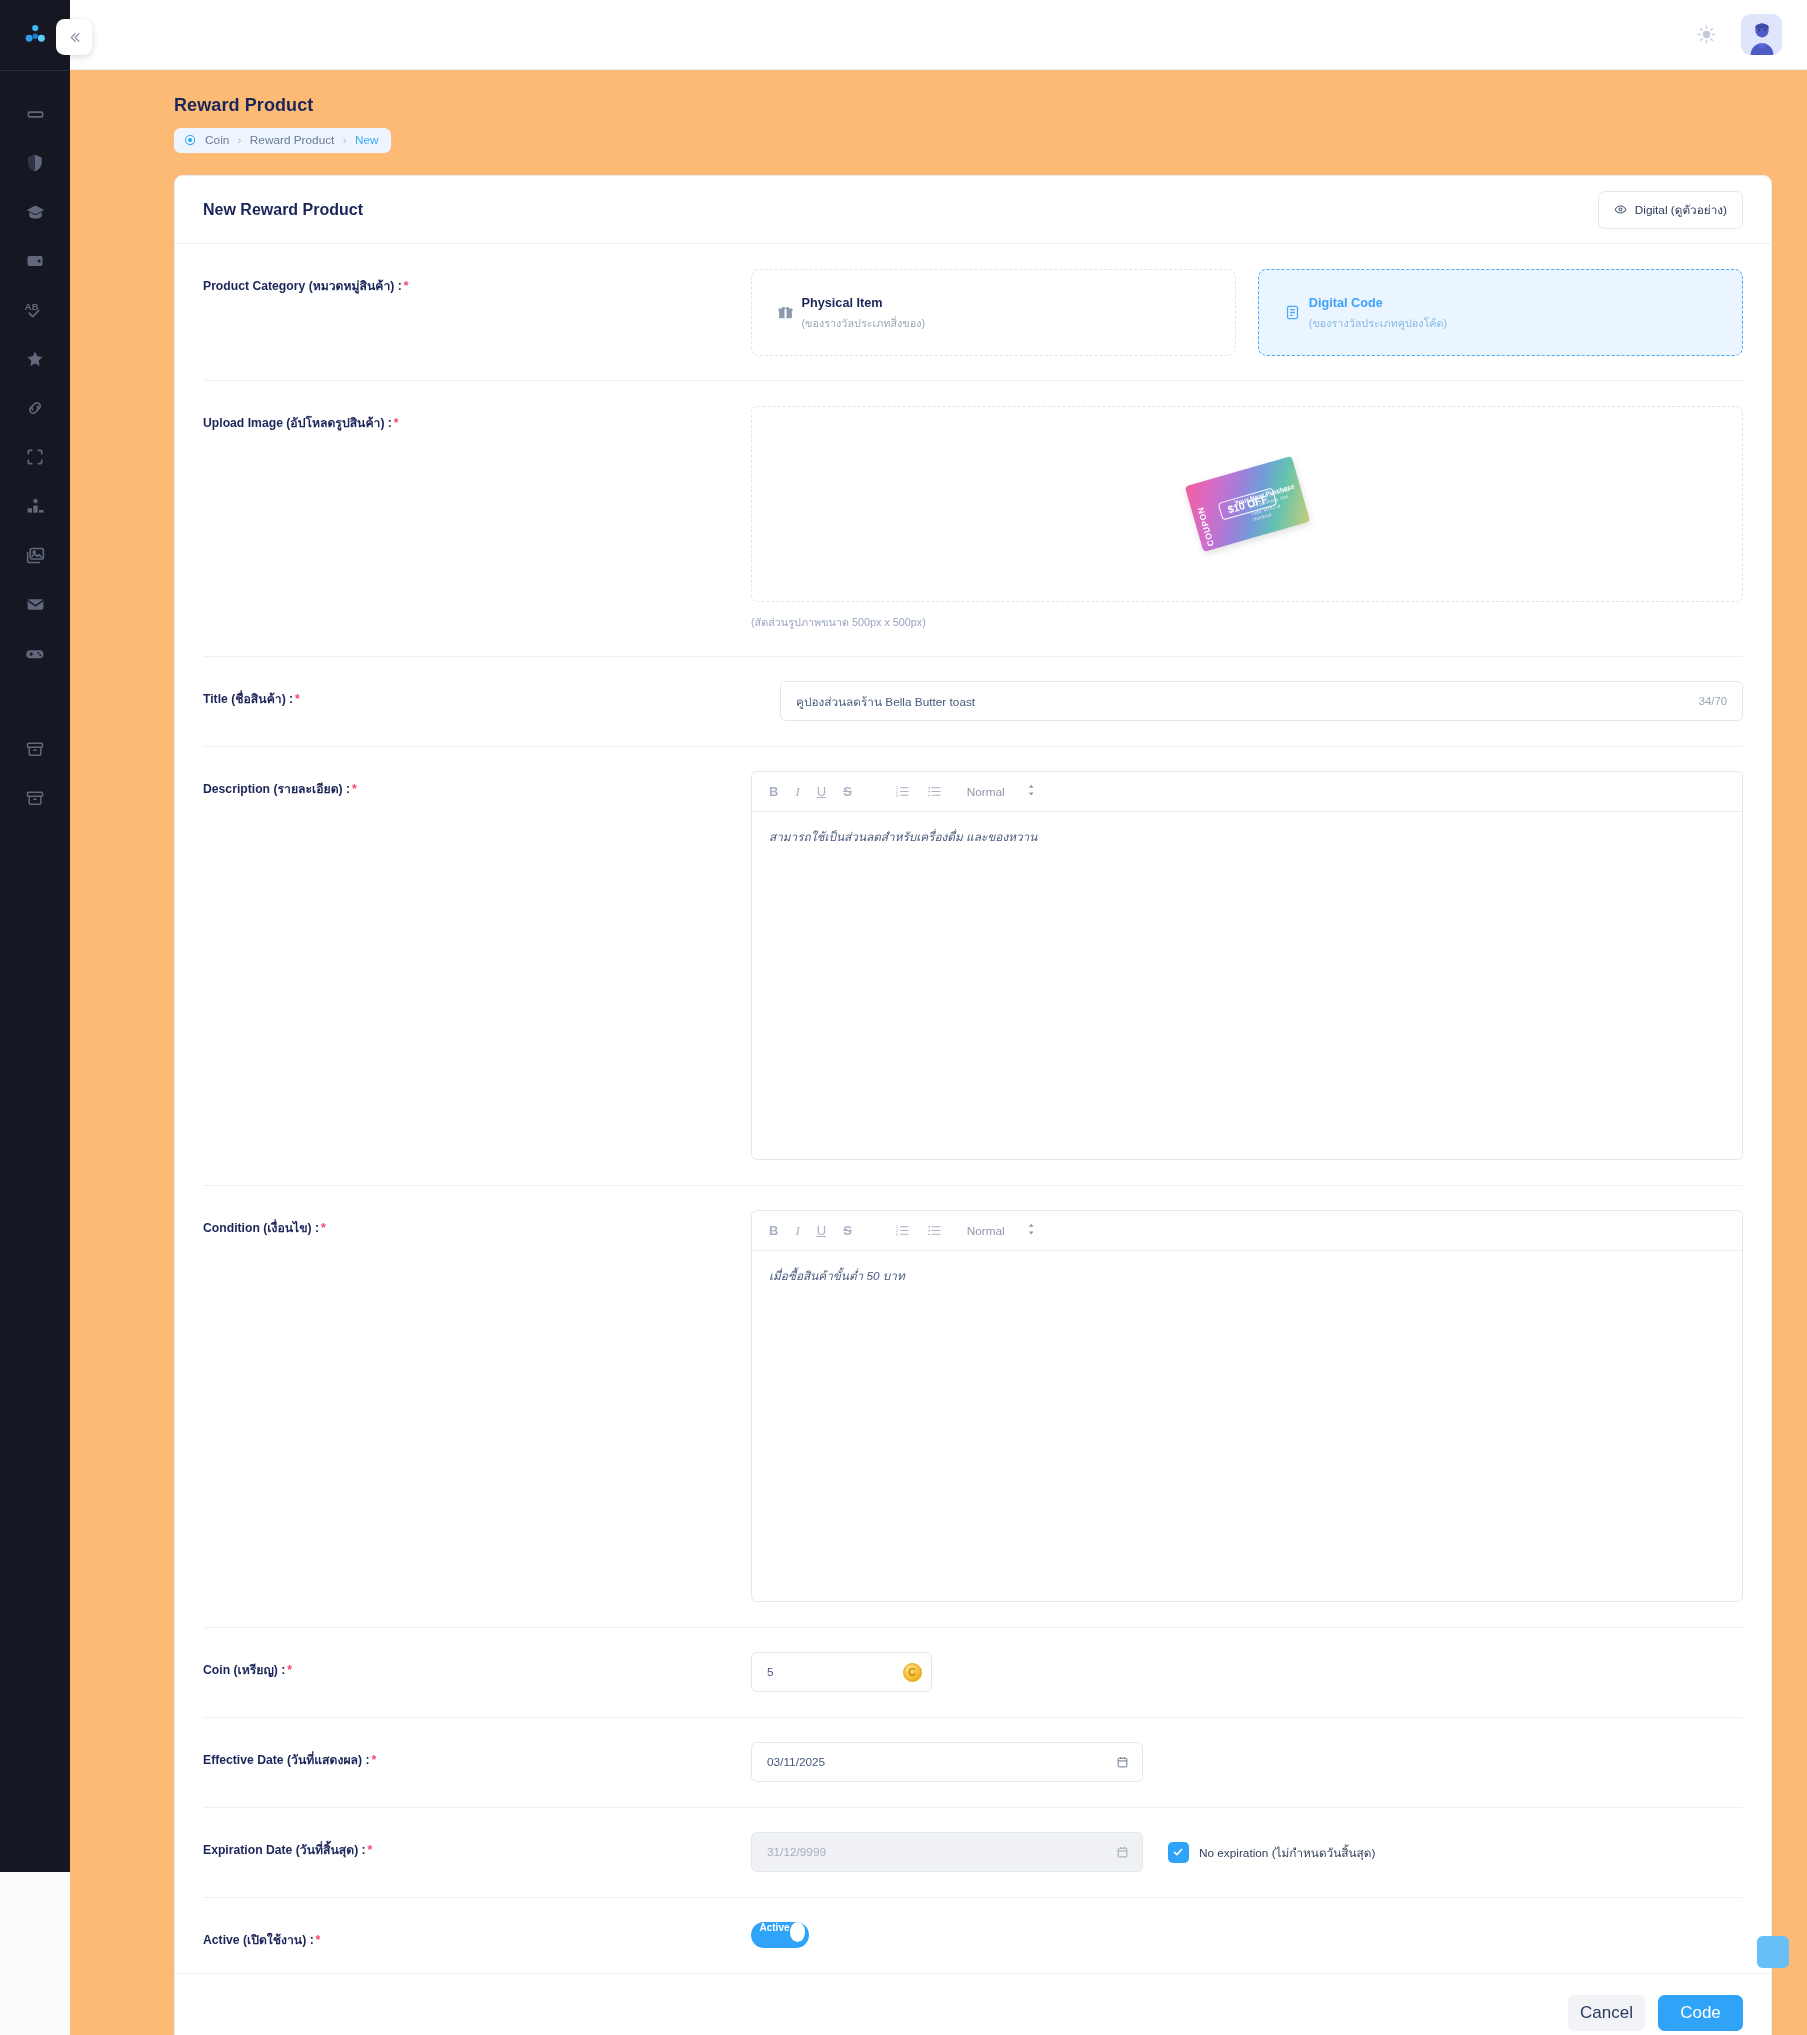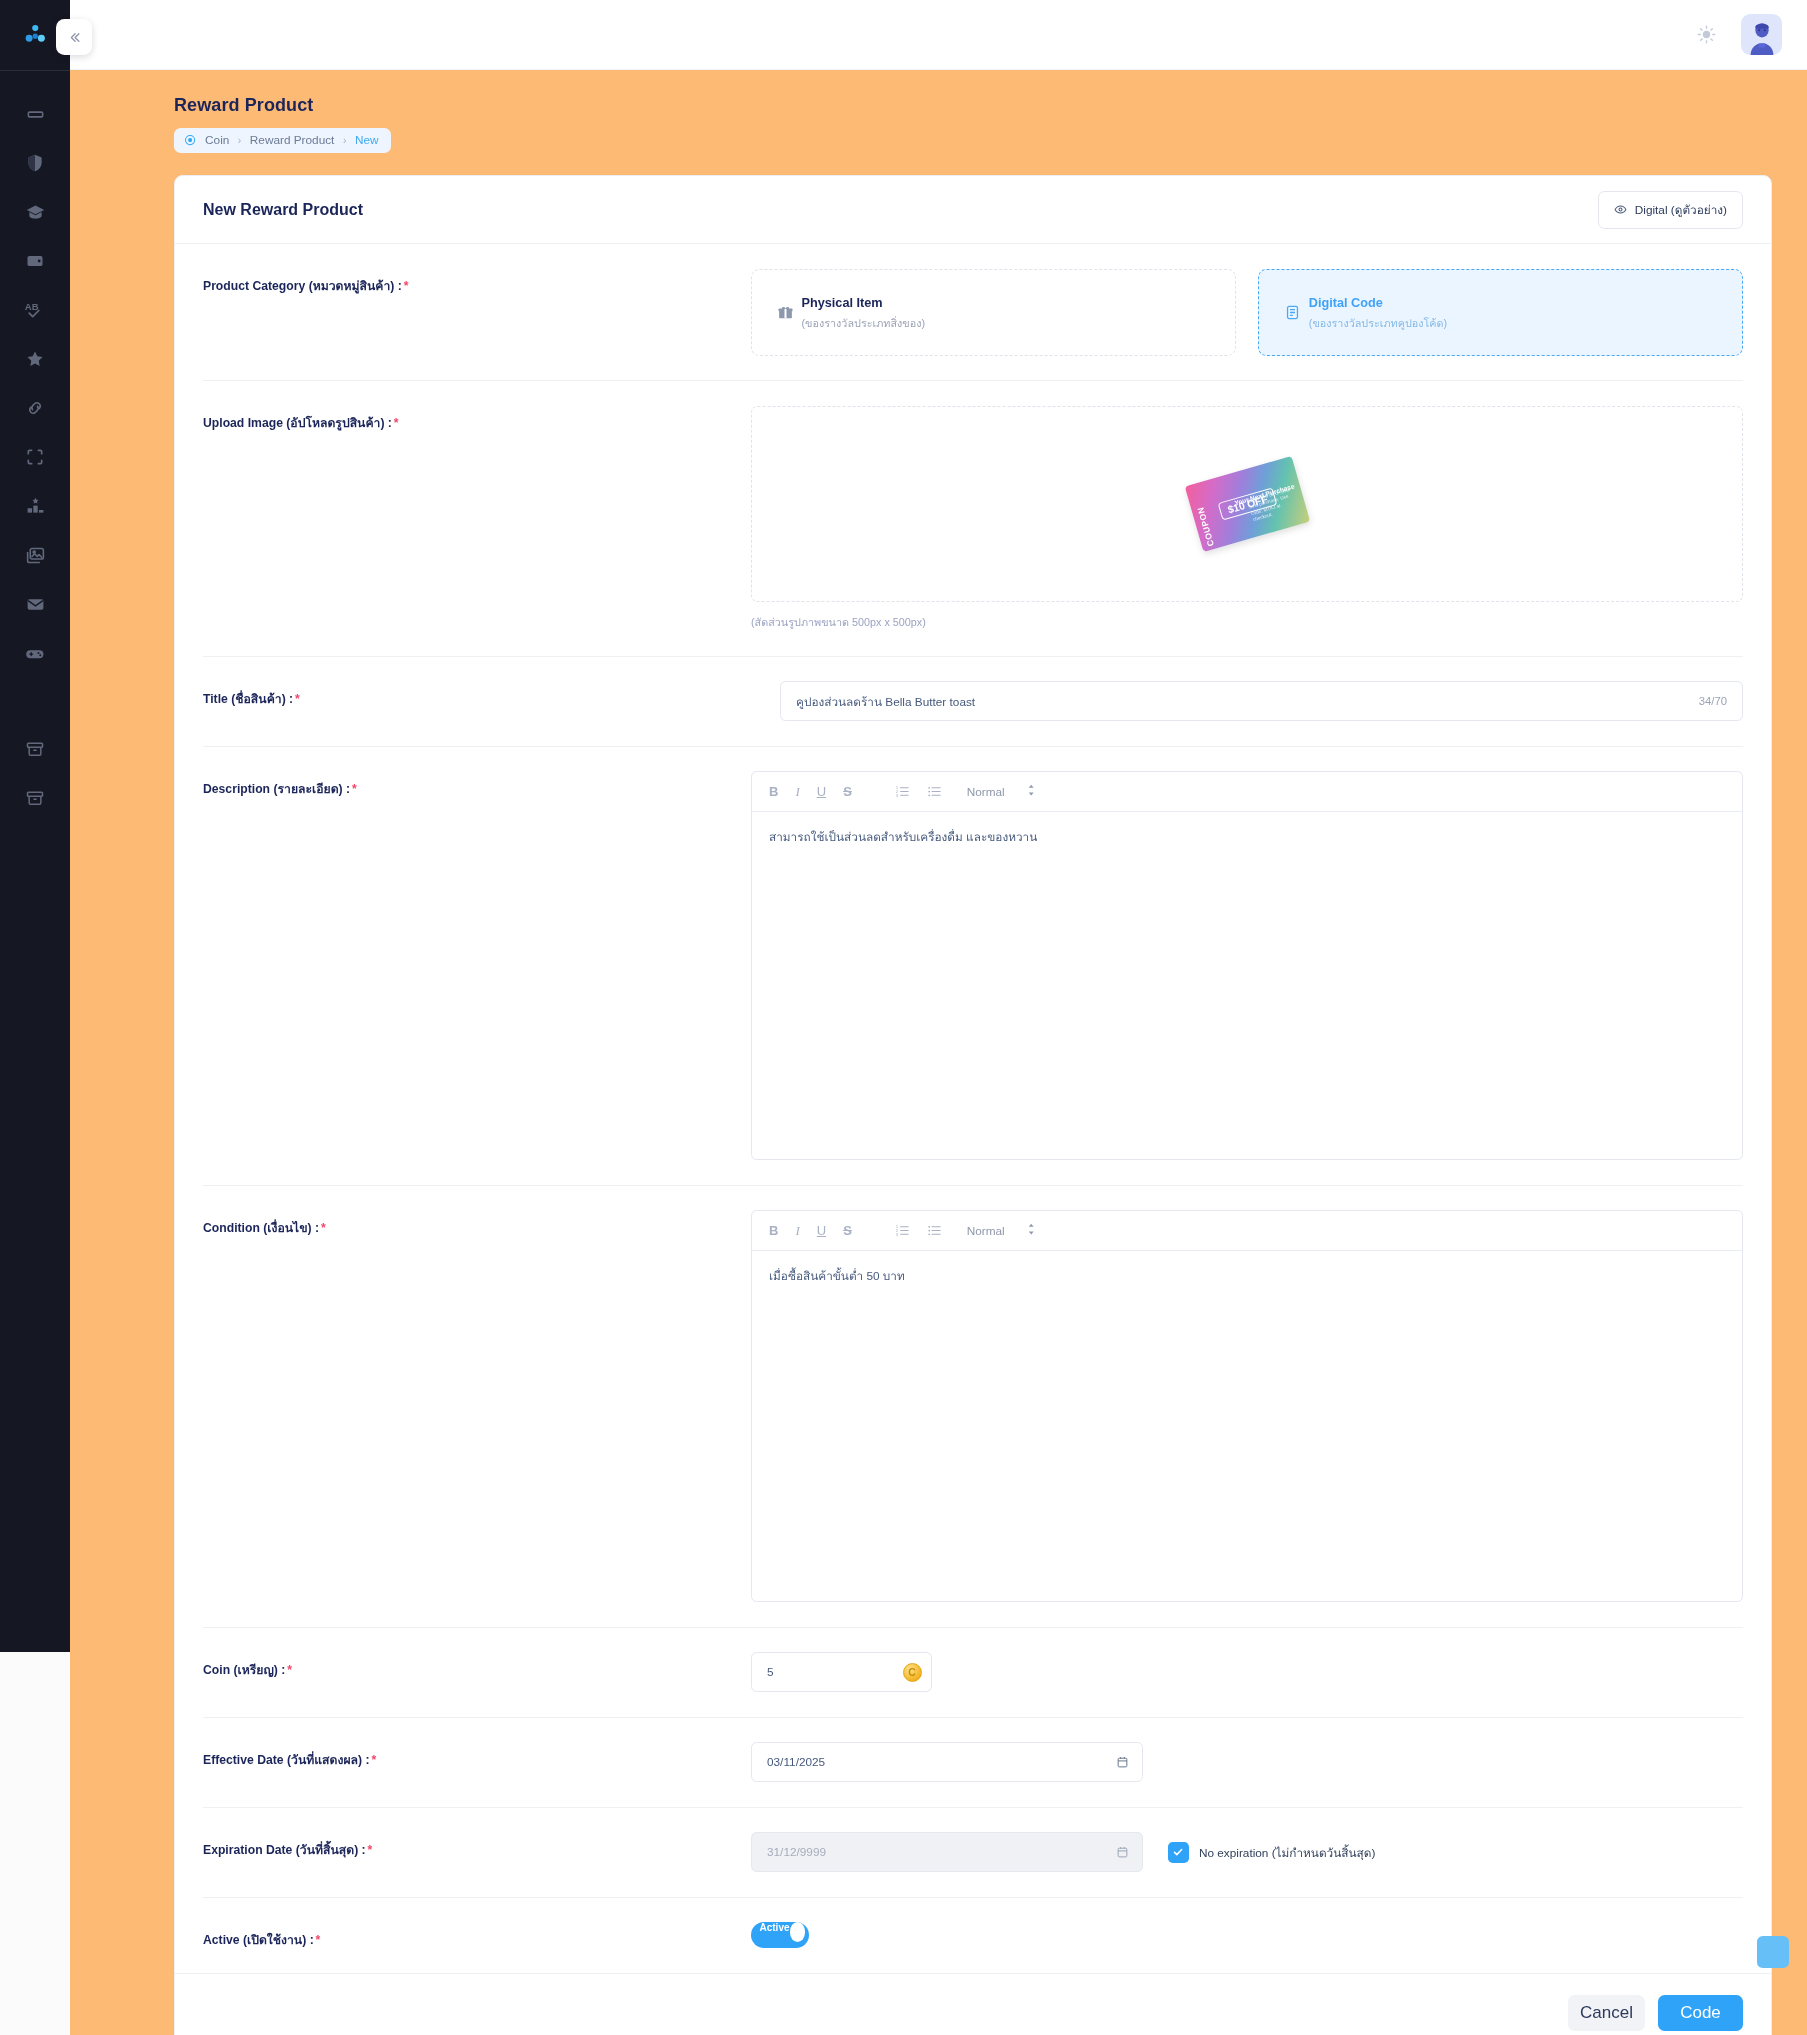--- a/index.html
+++ b/index.html
@@ -15,21 +15,21 @@
     width: 1808px;
     height: 2036px;
     background: #fbfbfc;
     display: flex;
   }
 
   
   .sidebar {
     width: 70px;
     min-width: 70px;
-    height: 1652px;
+    height: 1872px;
     background: #151823;
     display: flex;
     flex-direction: column;
     align-items: center;
     position: relative;
     z-index: 5;
   }
   .sidebar-logo {
     height: 70px;
     width: 70px;
@@ -323,20 +323,21 @@
   .tb-sep { width: 9.4px; }
   .tb-select {
     display: flex; align-items: center; gap: 21px;
     font-size: 11.8px; color: #8f98ab; margin-left: 7.5px; cursor: pointer;
   }
   .editor-area {
     padding: 15px 17px;
     font-size: 11.8px;
     color: #46597c;
     line-height: 1.7;
+    font-style: italic;
   }
   .editor-area.desc { height: 347px; }
   .editor-area.cond { height: 350px; }
 
   
   .coin-input {
     width: 181px;
     height: 40px;
     border: 0.9px solid #e4e7ee;
     border-radius: 5.6px;

